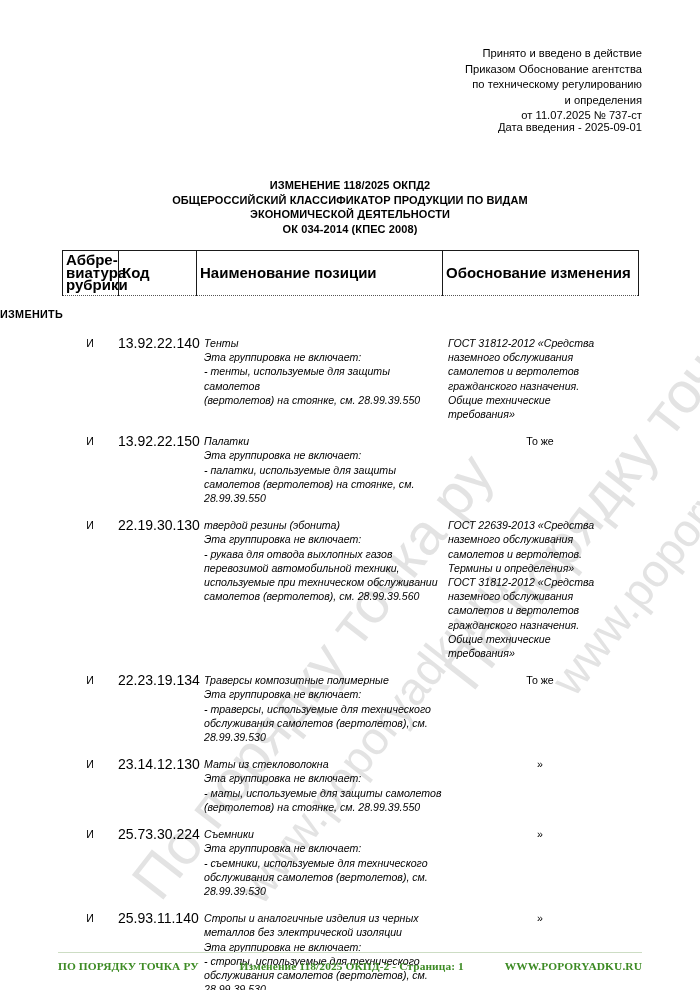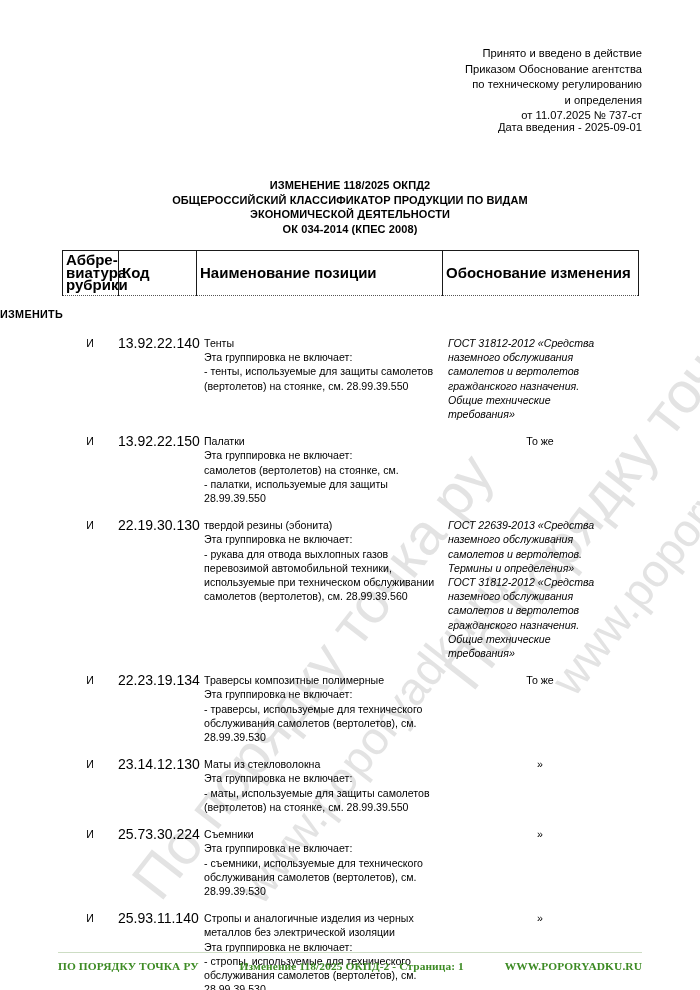--- a/index.html
+++ b/index.html
@@ -163,20 +163,21 @@
     line-height: 14.2px;
   }
   .c-name {
     width: 246px;
     flex: 0 0 246px;
     padding-left: 8px;
     box-sizing: border-box;
     font-size: 10.6px;
     line-height: 14.2px;
     text-align: left;
+    font-style: italic;
   }
   .c-just {
     width: 196px;
     flex: 0 0 196px;
     padding-left: 6px;
     box-sizing: border-box;
     font-size: 10.6px;
     line-height: 14.2px;
   }
   .c-just.center { text-align: center; padding-left: 0; }
@@ -274,22 +275,22 @@
         <span class="js-line">требования»</span>
       </div>
     </div>
 
     <div class="row">
       <div class="c-abbr">И</div>
       <div class="c-code">13.92.22.150</div>
       <div class="c-name">
         <span class="nm-line">Палатки</span>
         <span class="nm-line">Эта группировка не включает:</span>
+        <span class="nm-line">- палатки, используемые для защиты</span>
         <span class="nm-line">самолетов (вертолетов) на стоянке, см.</span>
-        <span class="nm-line">- палатки, используемые для защиты</span>
         <span class="nm-line">28.99.39.550</span>
       </div>
       <div class="c-just center">
         <span class="js-line">То же</span>
       </div>
     </div>
 
     <div class="row">
       <div class="c-abbr">И</div>
       <div class="c-code">22.19.30.130</div>

